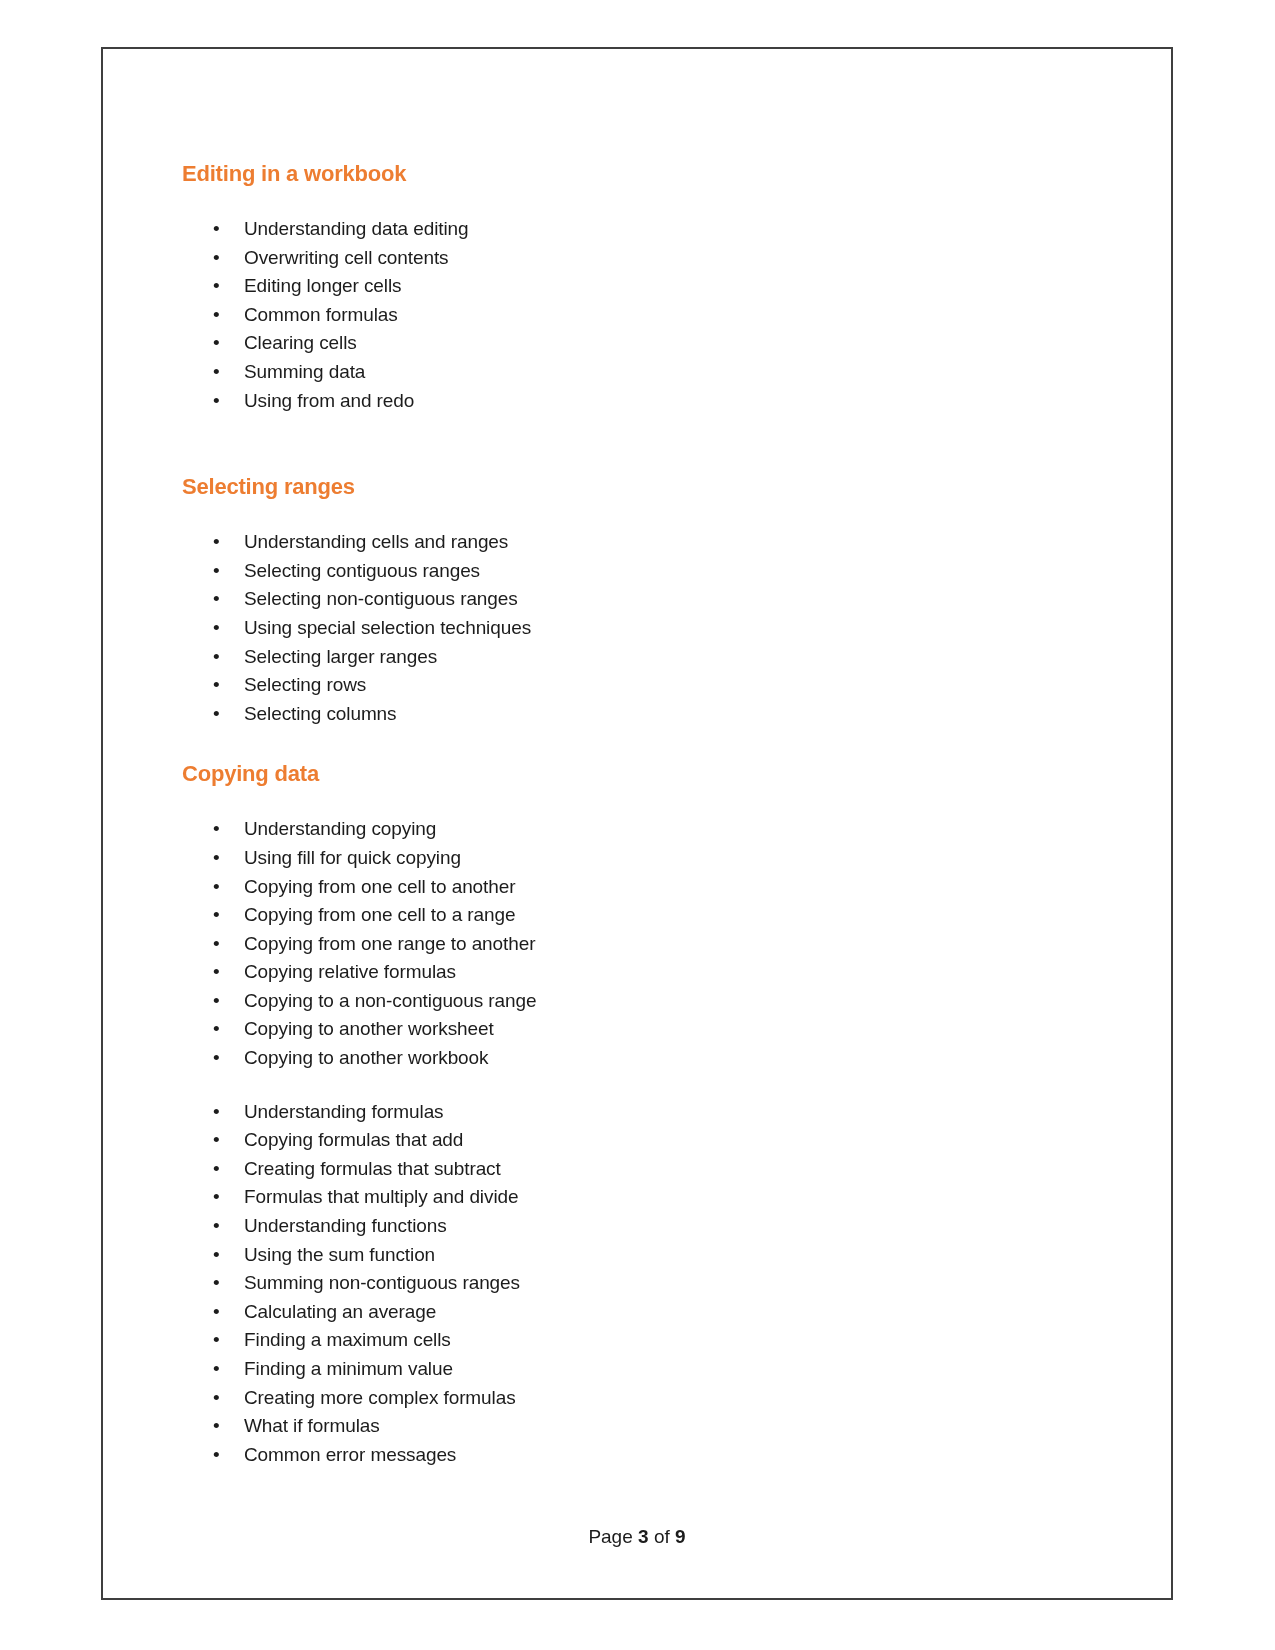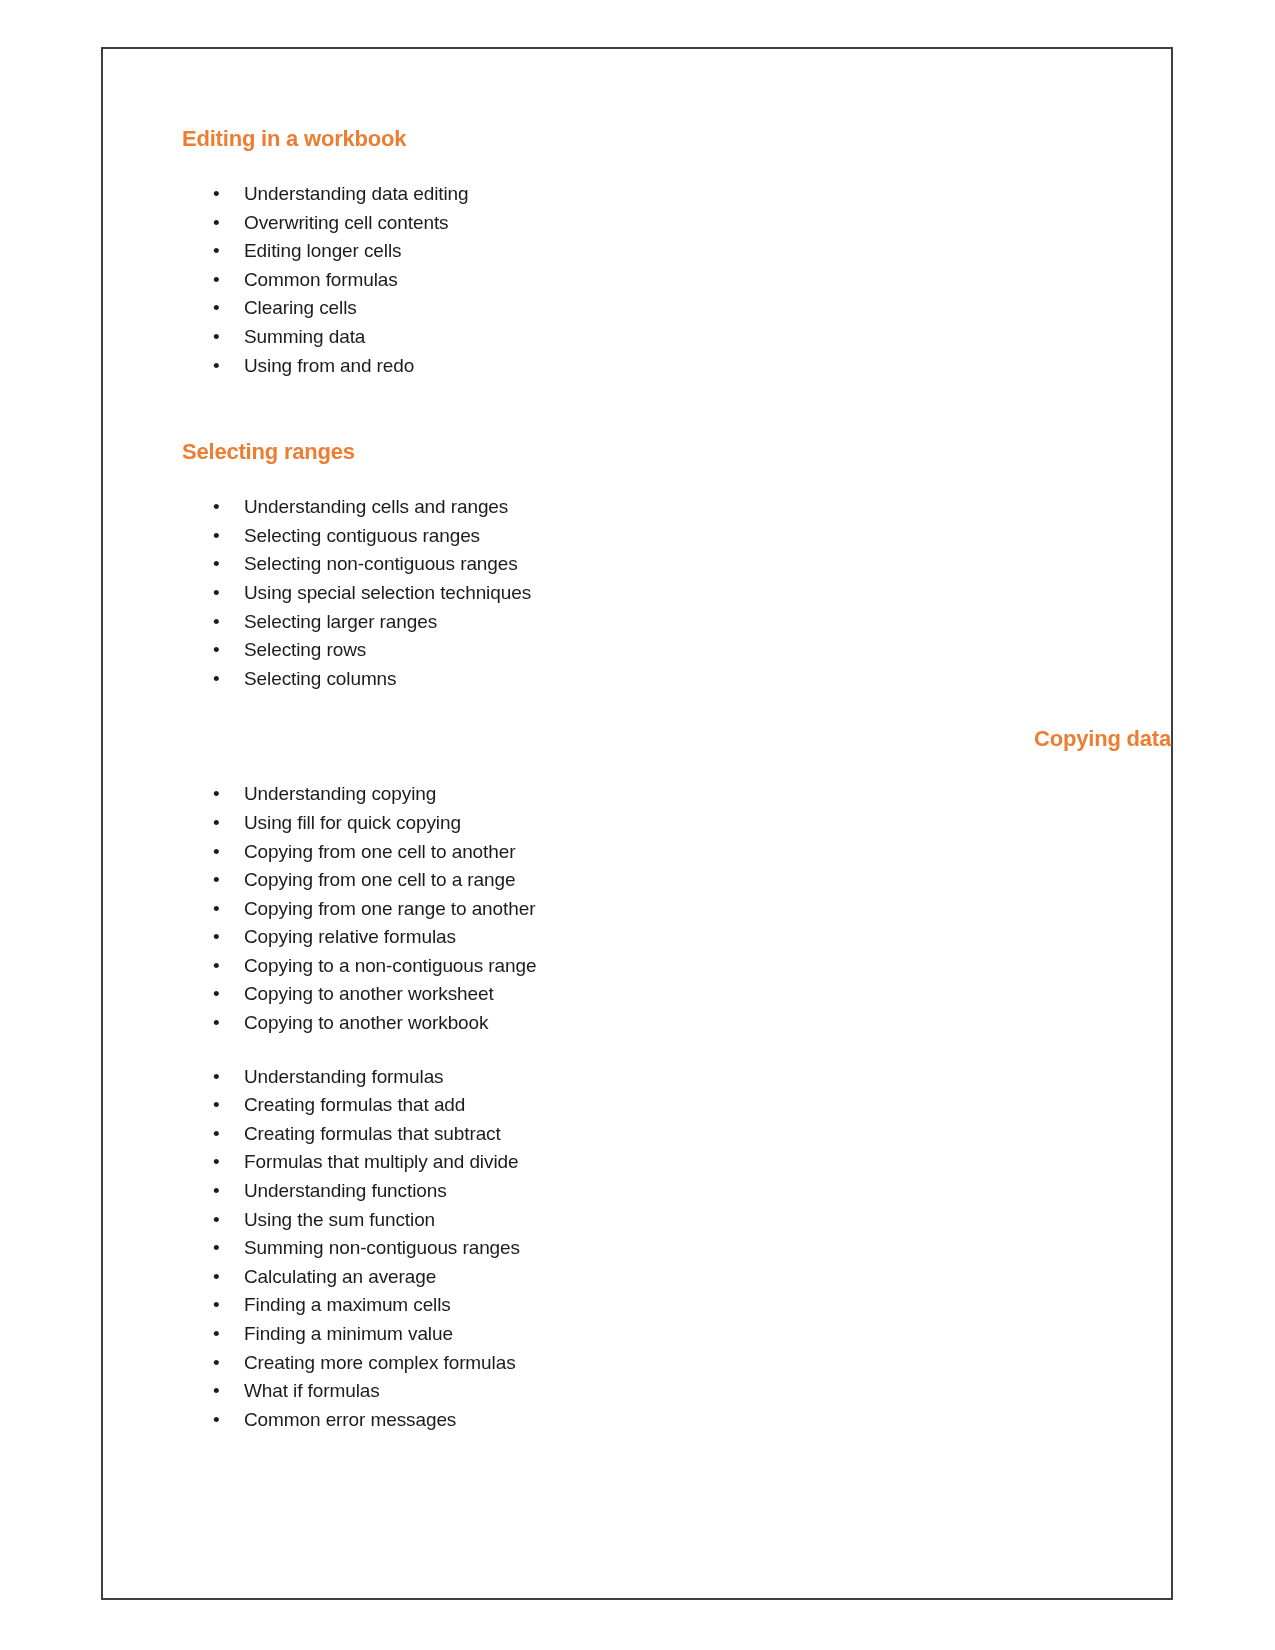--- a/index.html
+++ b/index.html
@@ -19,30 +19,31 @@
     position: absolute;
     left: 101px;
     top: 47px;
     width: 1072px;
     height: 1553px;
     border: 2px solid var(--border-color);
     background: #ffffff;
   }
   .content {
     padding-top: 74px;
+    margin-top: 35px;
   }
   h2.section-heading {
     font-size: 22px;
     font-weight: bold;
     color: var(--heading-color);
     line-height: 32px;
     margin-left: 79px;
     letter-spacing: -0.2px;
   }
-  h2.gap-normal { margin-top: 30px; text-align: right; }
+  h2.gap-normal { margin-top: 30px; }
   h2.gap-large  { margin-top: 56px; }
   ul.topic-list {
     list-style: none;
     margin-top: 25px;
   }
   ul.topic-list li {
     position: relative;
     font-size: 19px;
     line-height: 28.6px;
     padding-left: 141px;
@@ -103,29 +104,35 @@
       <li><span class="bullet">•</span><span>Copying from one cell to a range</span></li>
       <li><span class="bullet">•</span><span>Copying from one range to another</span></li>
       <li><span class="bullet">•</span><span>Copying relative formulas</span></li>
       <li><span class="bullet">•</span><span>Copying to a non-contiguous range</span></li>
       <li><span class="bullet">•</span><span>Copying to another worksheet</span></li>
       <li><span class="bullet">•</span><span>Copying to another workbook</span></li>
     </ul>
 
     <ul class="topic-list">
       <li><span class="bullet">•</span><span>Understanding formulas</span></li>
-      <li><span class="bullet">•</span><span>Creating formulas that add</span></li>
+      <li><span class="bullet">•</span><span>Copying formulas that add</span></li>
       <li><span class="bullet">•</span><span>Creating formulas that subtract</span></li>
       <li><span class="bullet">•</span><span>Formulas that multiply and divide</span></li>
       <li><span class="bullet">•</span><span>Understanding functions</span></li>
       <li><span class="bullet">•</span><span>Using the sum function</span></li>
       <li><span class="bullet">•</span><span>Summing non-contiguous ranges</span></li>
       <li><span class="bullet">•</span><span>Calculating an average</span></li>
       <li><span class="bullet">•</span><span>Finding a maximum cells</span></li>
       <li><span class="bullet">•</span><span>Finding a minimum value</span></li>
       <li><span class="bullet">•</span><span>Creating more complex formulas</span></li>
       <li><span class="bullet">•</span><span>What if formulas</span></li>
       <li><span class="bullet">•</span><span>Common error messages</span></li>
     </ul>
 
   </div>
 
+  <div class="footer">
+    <span>Page</span>
+    <b>3</b>
+    <span>of</span>
+    <b>9</b>
+  </div>
 </div>
 
 </body></html>

